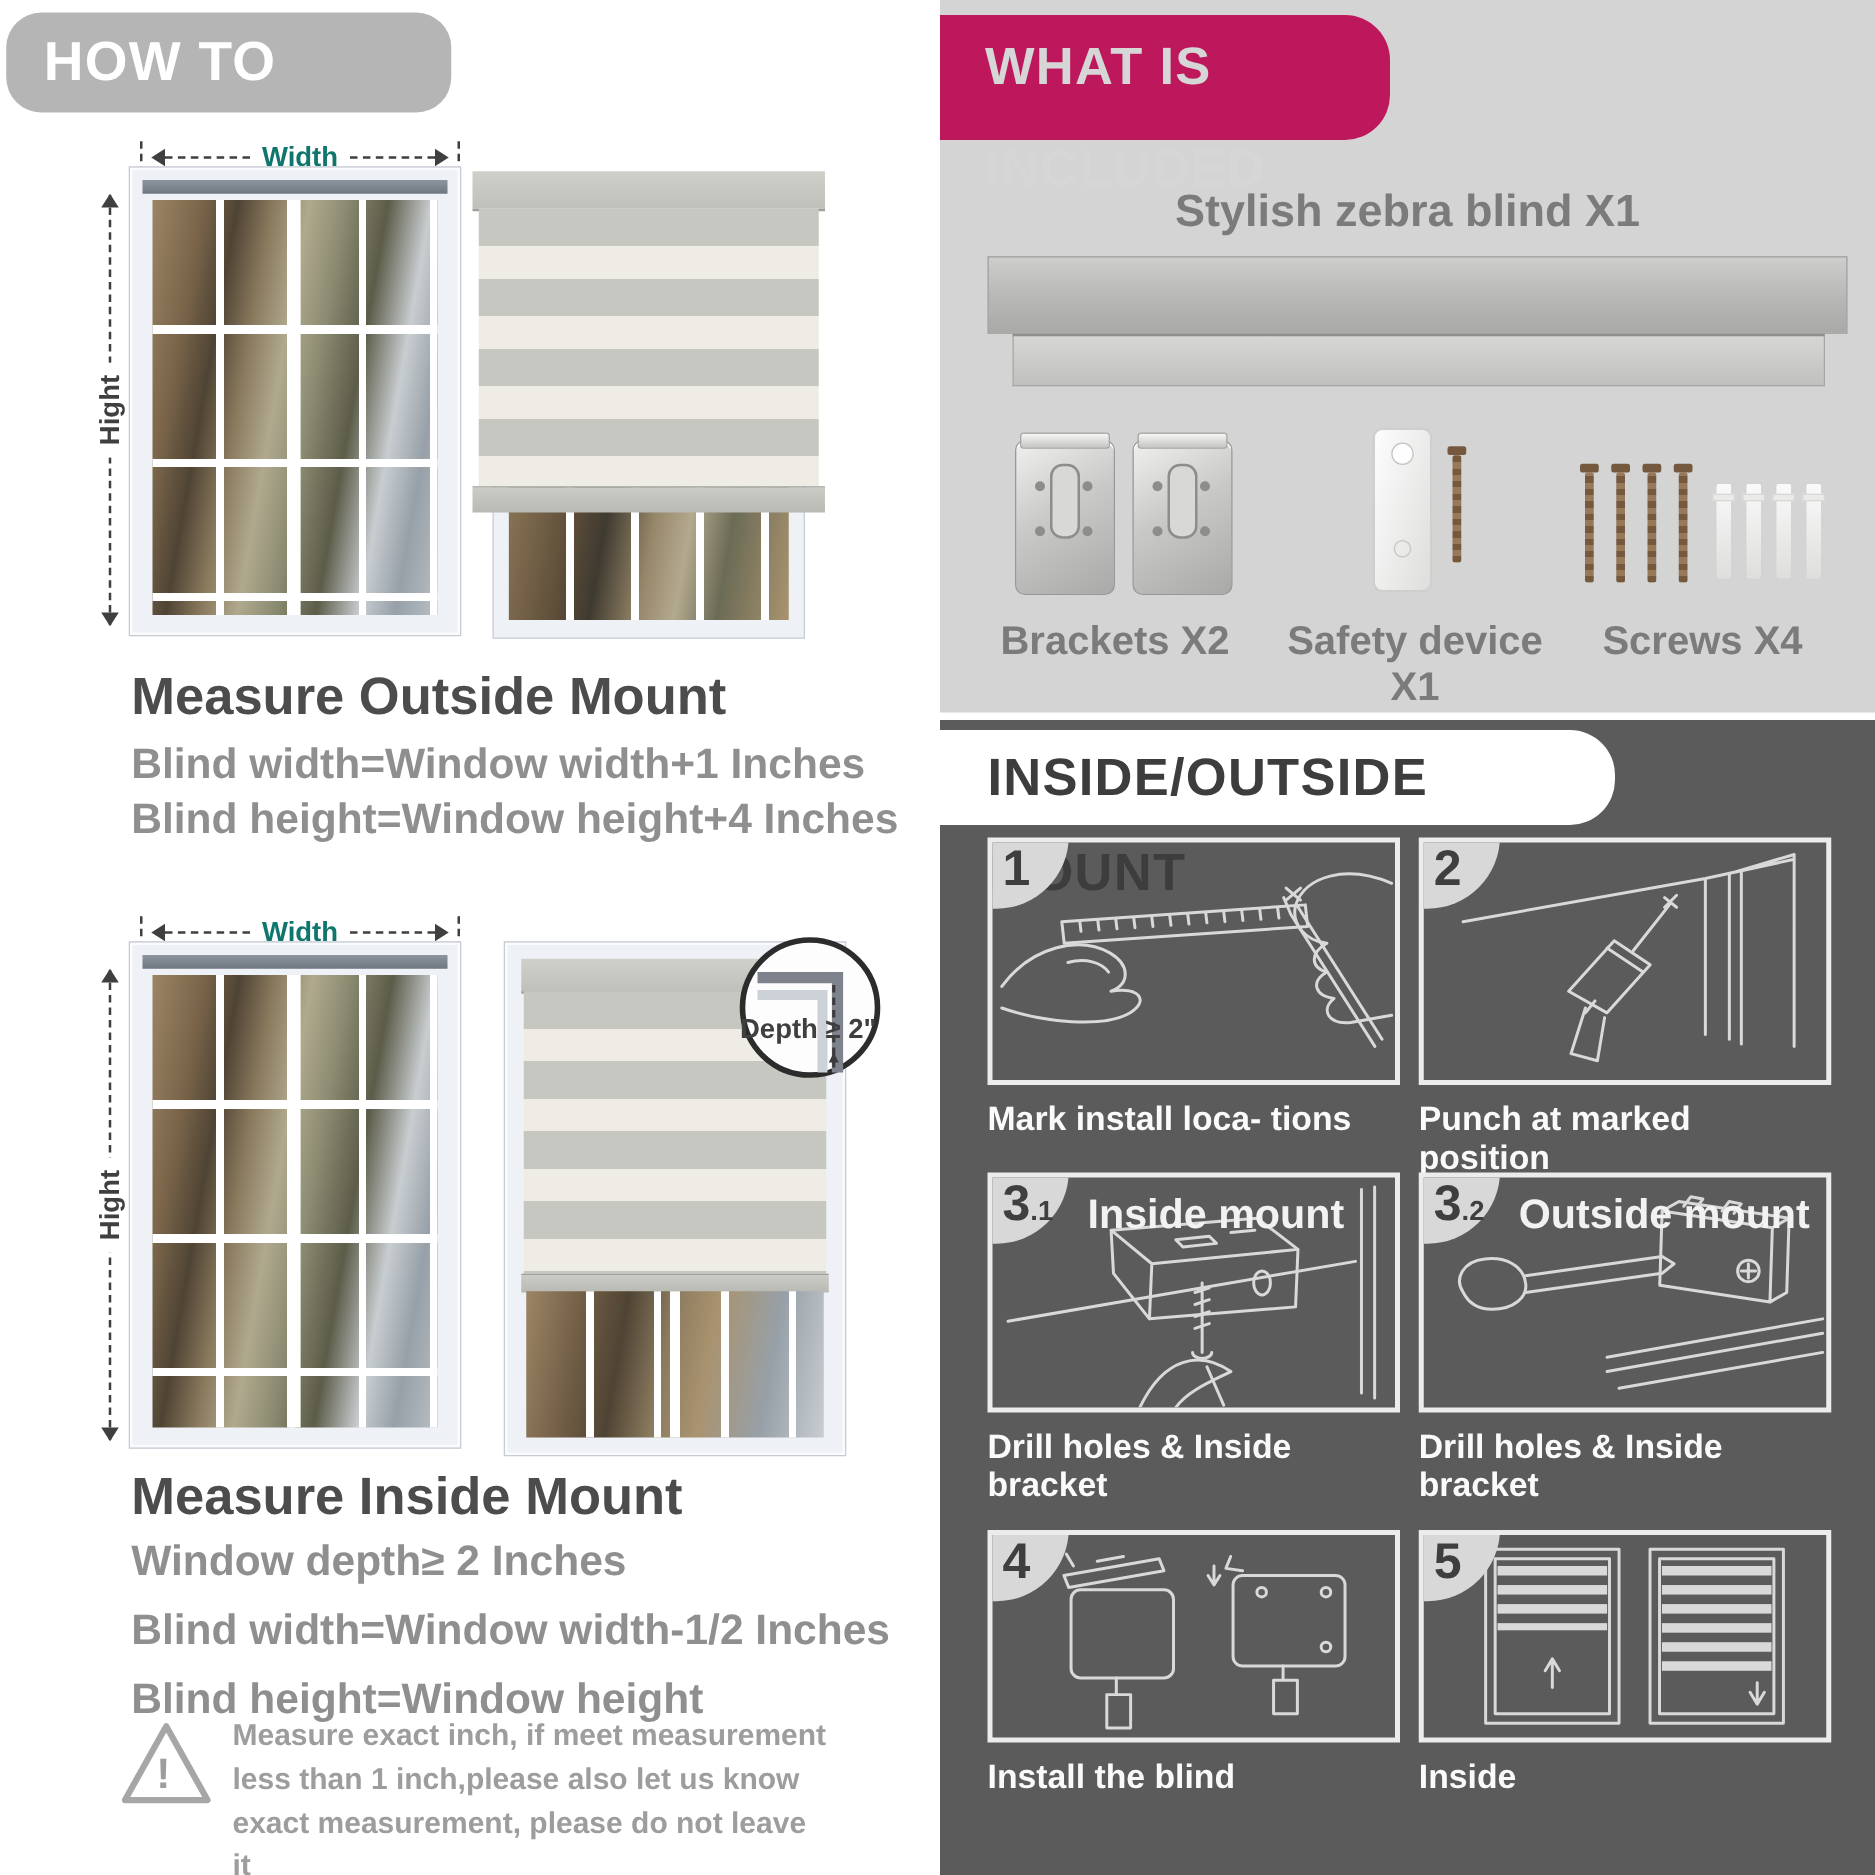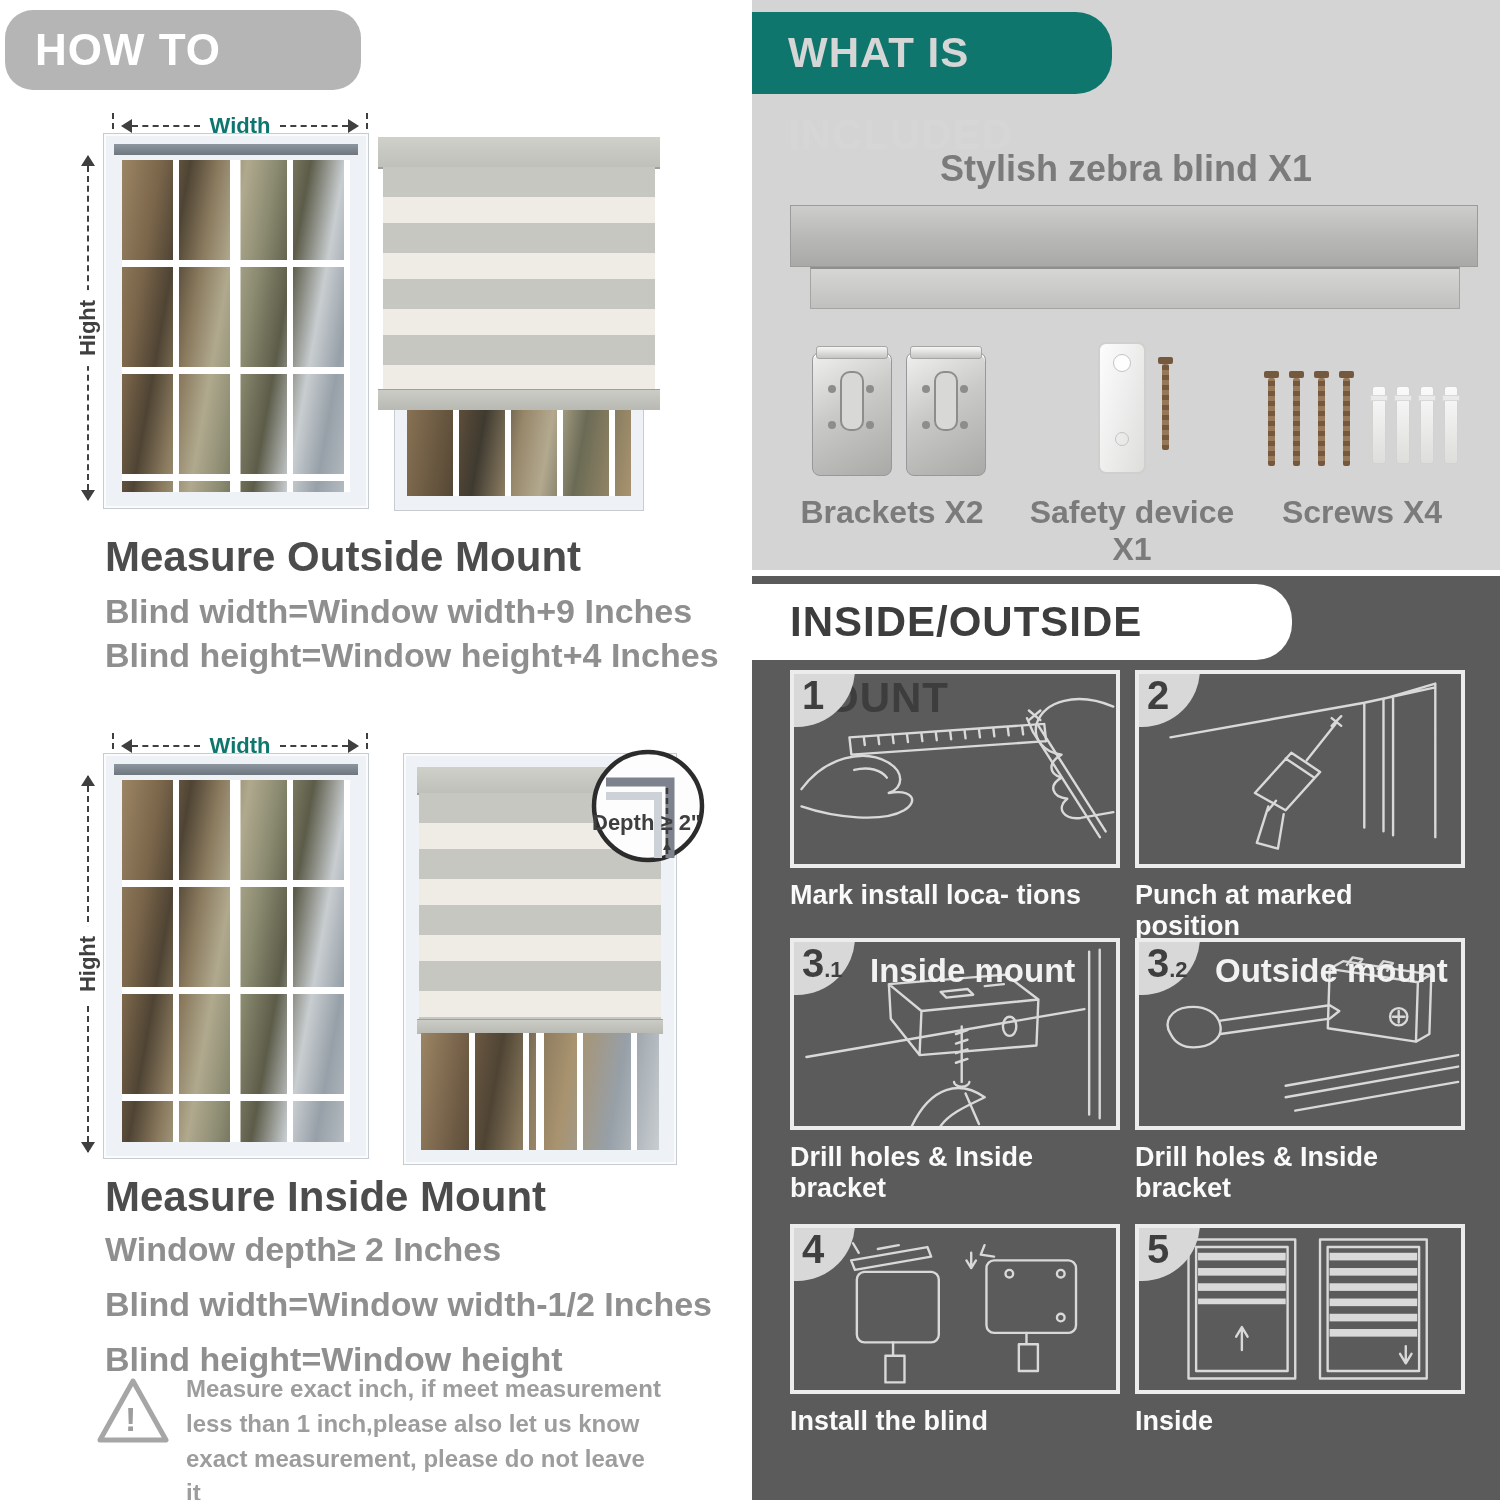--- a/index.html
+++ b/index.html
@@ -64,21 +64,21 @@
 
   .depth-note{font-weight:bold;font-size:22px;color:#3f3f3f;}
 
   
   .warn-text{font-weight:bold;font-size:24px;color:#9d9d9d;line-height:1.45;width:478px;}
   .warn-tri{width:76px;height:70px;}
   .warn-excl{position:absolute;left:30px;top:24px;font-weight:bold;font-size:34px;color:#9d9d9d;}
 
   
   .included-panel{left:752px;top:0;width:748px;height:570px;background:#d4d4d4;}
-  .included-title{left:752px;top:12px;width:360px;height:82px;background:#0f766e;border-radius:0 36px 36px 0;
+  .included-title{left:752px;top:12px;width:360px;height:100px;background:#be185d;border-radius:0 36px 36px 0;
      color:#d6d6d6;font-weight:bold;font-size:42px;line-height:82px;padding-left:36px;box-sizing:border-box;letter-spacing:1px;}
   .product-label{left:752px;top:148px;width:748px;text-align:center;font-weight:bold;font-size:36px;color:#7b7b7b;}
   .bar-top{left:790px;top:205px;width:688px;height:62px;background:linear-gradient(180deg,#cdcdcb,#b7b7b5 55%,#a9a9a7);
      border:1px solid #9b9b99;box-sizing:border-box;}
   .bar-bottom{left:810px;top:267px;width:650px;height:42px;background:linear-gradient(180deg,#d6d6d4,#c0c0be);
      border:1px solid #a5a5a3;border-top:2px solid #8f8f8d;box-sizing:border-box;}
 
   .bracket{width:78px;height:122px;border-radius:8px;position:relative;border:1px solid #98989b;
      background:linear-gradient(150deg,#f0f0ee,#c9c9c7 45%,#a9a9a7);box-shadow:inset 0 2px 0 #ffffff;}
   .bracket::before{content:"";position:absolute;left:50%;top:18px;transform:translateX(-50%);
@@ -146,21 +146,21 @@
   <div class="abs fig-blind">
     <div class="underwin">
       <div class="uglass"></div>
     </div>
     <div class="zhead"></div>
     <div class="zbody zstripes"></div>
     <div class="zrail"></div>
   </div>
 
   <div class="abs sec-title" style="left:105px;top:533px;">Measure Outside Mount</div>
-  <div class="abs sec-rule" style="left:105px;top:592px;">Blind width=Window width+9 Inches</div>
+  <div class="abs sec-rule" style="left:105px;top:592px;">Blind width=Window width+1 Inches</div>
   <div class="abs sec-rule" style="left:105px;top:636px;">Blind height=Window height+4 Inches</div>
 
   <div class="abs hdim" style="left:112px;top:732px;width:256px;">
     <span class="tick"></span>
     <span class="arrL"></span>
     <span class="hline"></span>
     <span class="hlabel">Width</span>
     <span class="hline"></span>
     <span class="arrR"></span>
     <span class="tick"></span>

